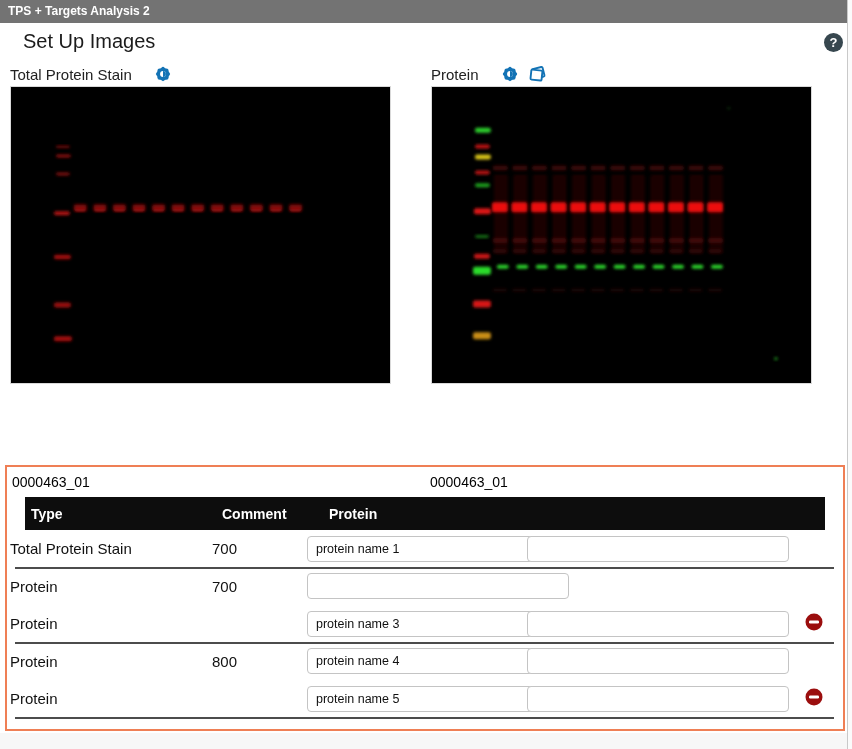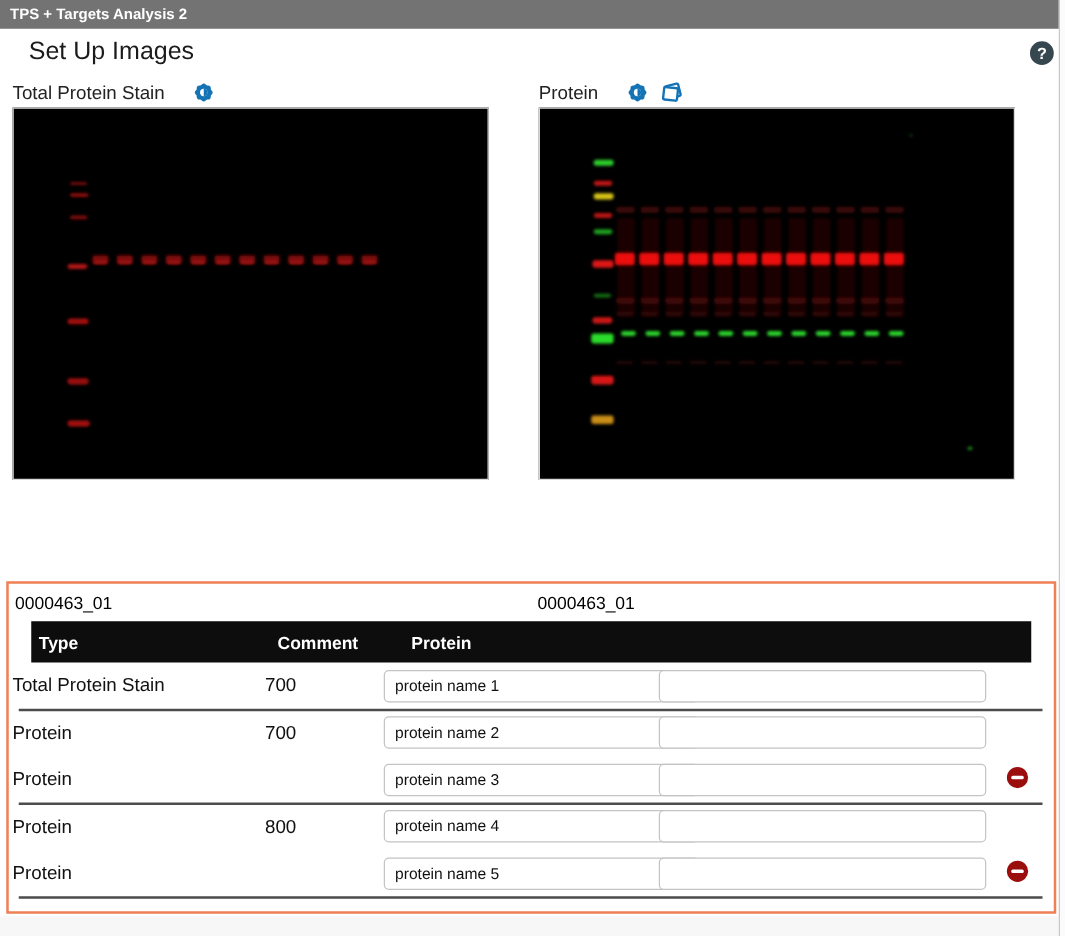--- a/index.html
+++ b/index.html
@@ -266,23 +266,20 @@
           <circle cx="9" cy="9" r="8.5" fill="#9b0e0e"></circle>
           <rect x="4" y="7.6" width="10" height="2.8" rx="1.2" fill="#ffffff"></rect>
         </svg>
       </button>
     </span>
   </div>
 
   <div class="trow">
     <span class="c-type">Protein</span>
     <span class="c-channel">700</span>
-    <span class="c-protein">
-      <input class="protein-input" type="text" value="protein name 2" style="">
-    </span>
     <span class="c-comment">
       <input class="comment-input" type="text" style="">
     </span>
     <span class="c-remove">
       <button class="remove-btn" style="visibility: hidden;">
         <svg width="18" height="18" viewBox="0 0 18 18">
           <circle cx="9" cy="9" r="8.5" fill="#9b0e0e"></circle>
           <rect x="4" y="7.6" width="10" height="2.8" rx="1.2" fill="#ffffff"></rect>
         </svg>
       </button>

